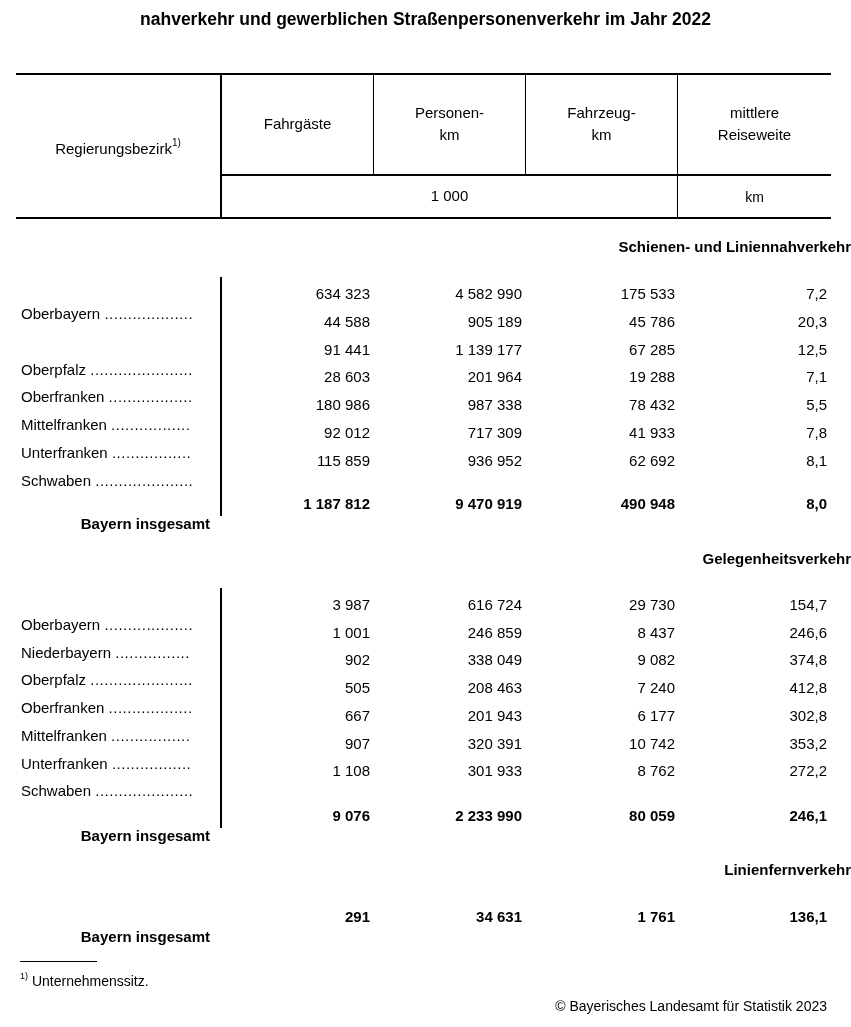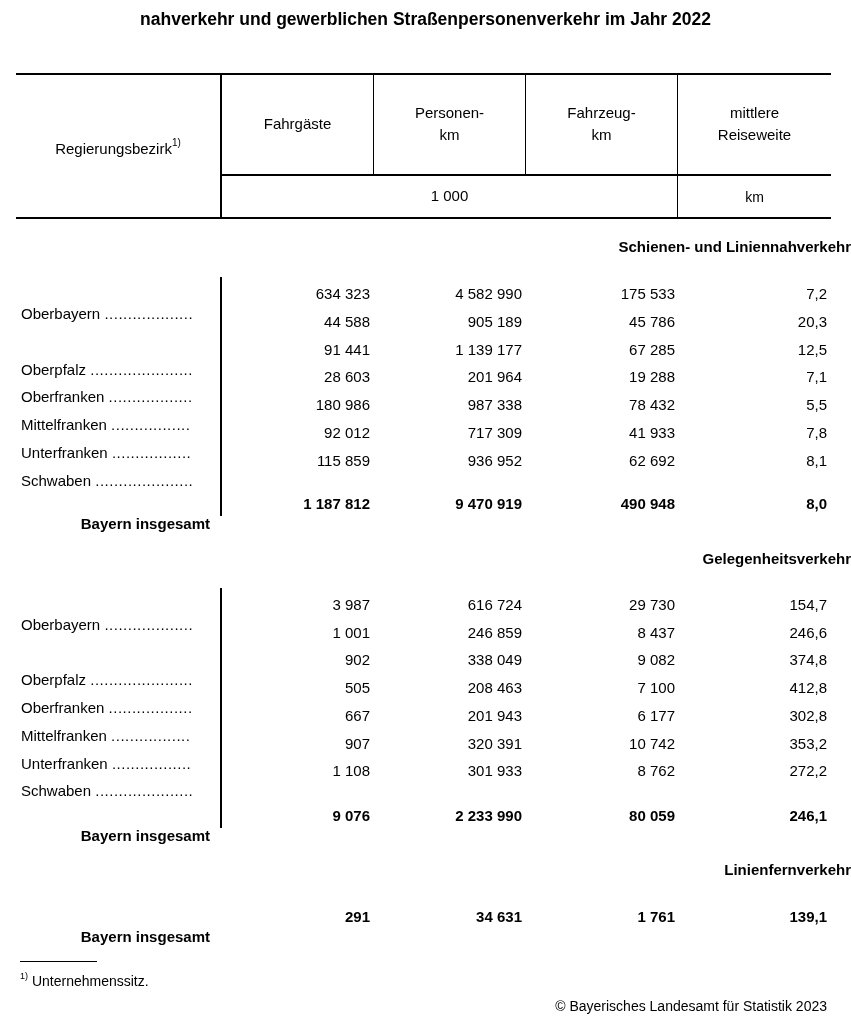--- a/index.html
+++ b/index.html
@@ -130,37 +130,38 @@
     <div class="section-title" style="top: 550px;">Gelegenheitsverkehr</div>
     <div class="vline" style="left: 220px; top: 588px; width: 2px; height: 240px;"></div>
     <div class="row" style="top: 594px;">
       <div class="label"><span>Oberbayern</span> <span class="dots" style="white-space: pre;">...................</span></div>
       <div class="c c1">3 987</div>
       <div class="c c2">616 724</div>
       <div class="c c3">29 730</div>
       <div class="c c4">154,7</div>
     </div>
     <div class="row" style="top: 621.7px;">
+      <div class="label"><span>Niederbayern</span> <span class="dots" style="white-space: pre;">................</span></div>
       <div class="c c1">1 001</div>
       <div class="c c2">246 859</div>
       <div class="c c3">8 437</div>
       <div class="c c4">246,6</div>
     </div>
     <div class="row" style="top: 649.4px;">
       <div class="label"><span>Oberpfalz</span> <span class="dots" style="white-space: pre;">......................</span></div>
       <div class="c c1">902</div>
       <div class="c c2">338 049</div>
       <div class="c c3">9 082</div>
       <div class="c c4">374,8</div>
     </div>
     <div class="row" style="top: 677.1px;">
       <div class="label"><span>Oberfranken</span> <span class="dots" style="white-space: pre;">..................</span></div>
       <div class="c c1">505</div>
       <div class="c c2">208 463</div>
-      <div class="c c3">7 100</div>
+      <div class="c c3">7 240</div>
       <div class="c c4">412,8</div>
     </div>
     <div class="row" style="top: 704.8px;">
       <div class="label"><span>Mittelfranken</span> <span class="dots" style="white-space: pre;">.................</span></div>
       <div class="c c1">667</div>
       <div class="c c2">201 943</div>
       <div class="c c3">6 177</div>
       <div class="c c4">302,8</div>
     </div>
     <div class="row" style="top: 732.5px;">
@@ -183,21 +184,21 @@
       <div class="c c2">2 233 990</div>
       <div class="c c3">80 059</div>
       <div class="c c4">246,1</div>
     </div>
     <div class="section-title" style="top: 861px;">Linienfernverkehr</div>
     <div class="row total" style="top: 906px;">
       <div class="label">Bayern insgesamt</div>
       <div class="c c1">291</div>
       <div class="c c2">34 631</div>
       <div class="c c3">1 761</div>
-      <div class="c c4">139,1</div>
+      <div class="c c4">136,1</div>
     </div>
   </div>
 
 <div class="hline" style="left:20px; top:961px; width:77px; height:1px;"></div>
 <div class="footnote">
   <sup>1)</sup>
   <span>Unternehmenssitz.</span>
 </div>
 <div class="copyright">© Bayerisches Landesamt für Statistik 2023</div>
 

